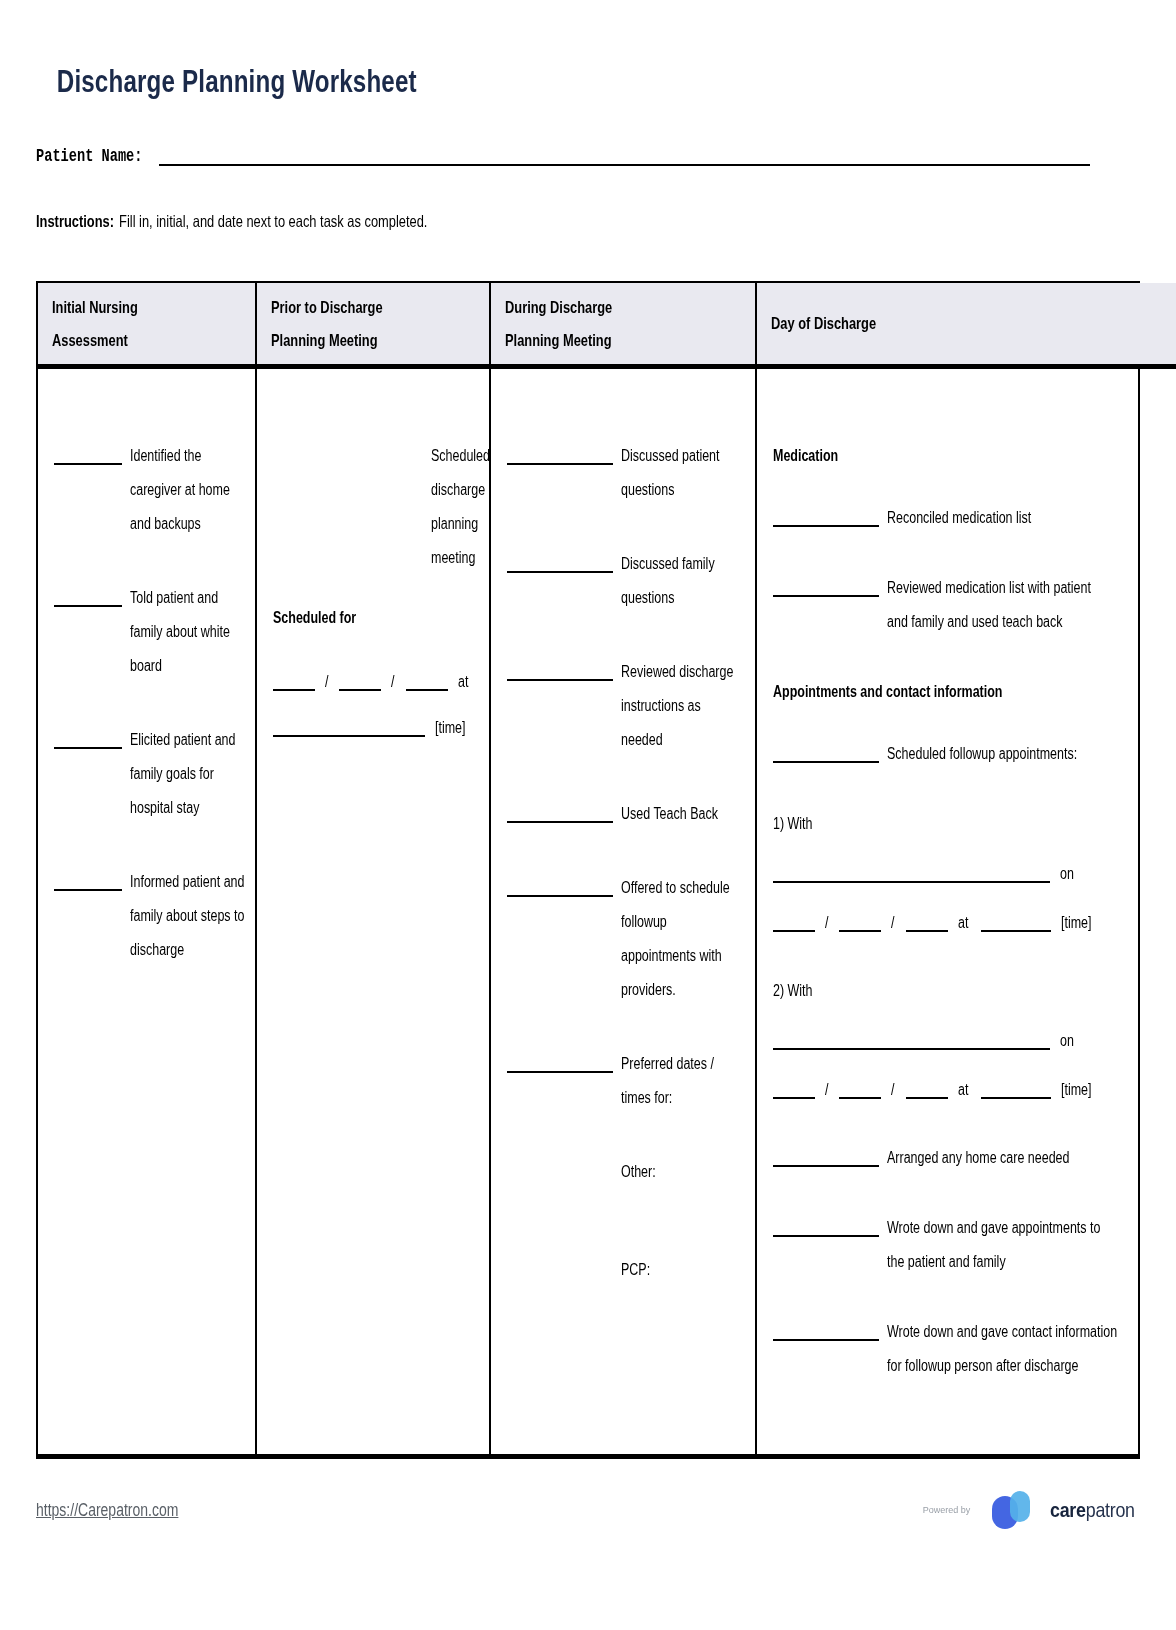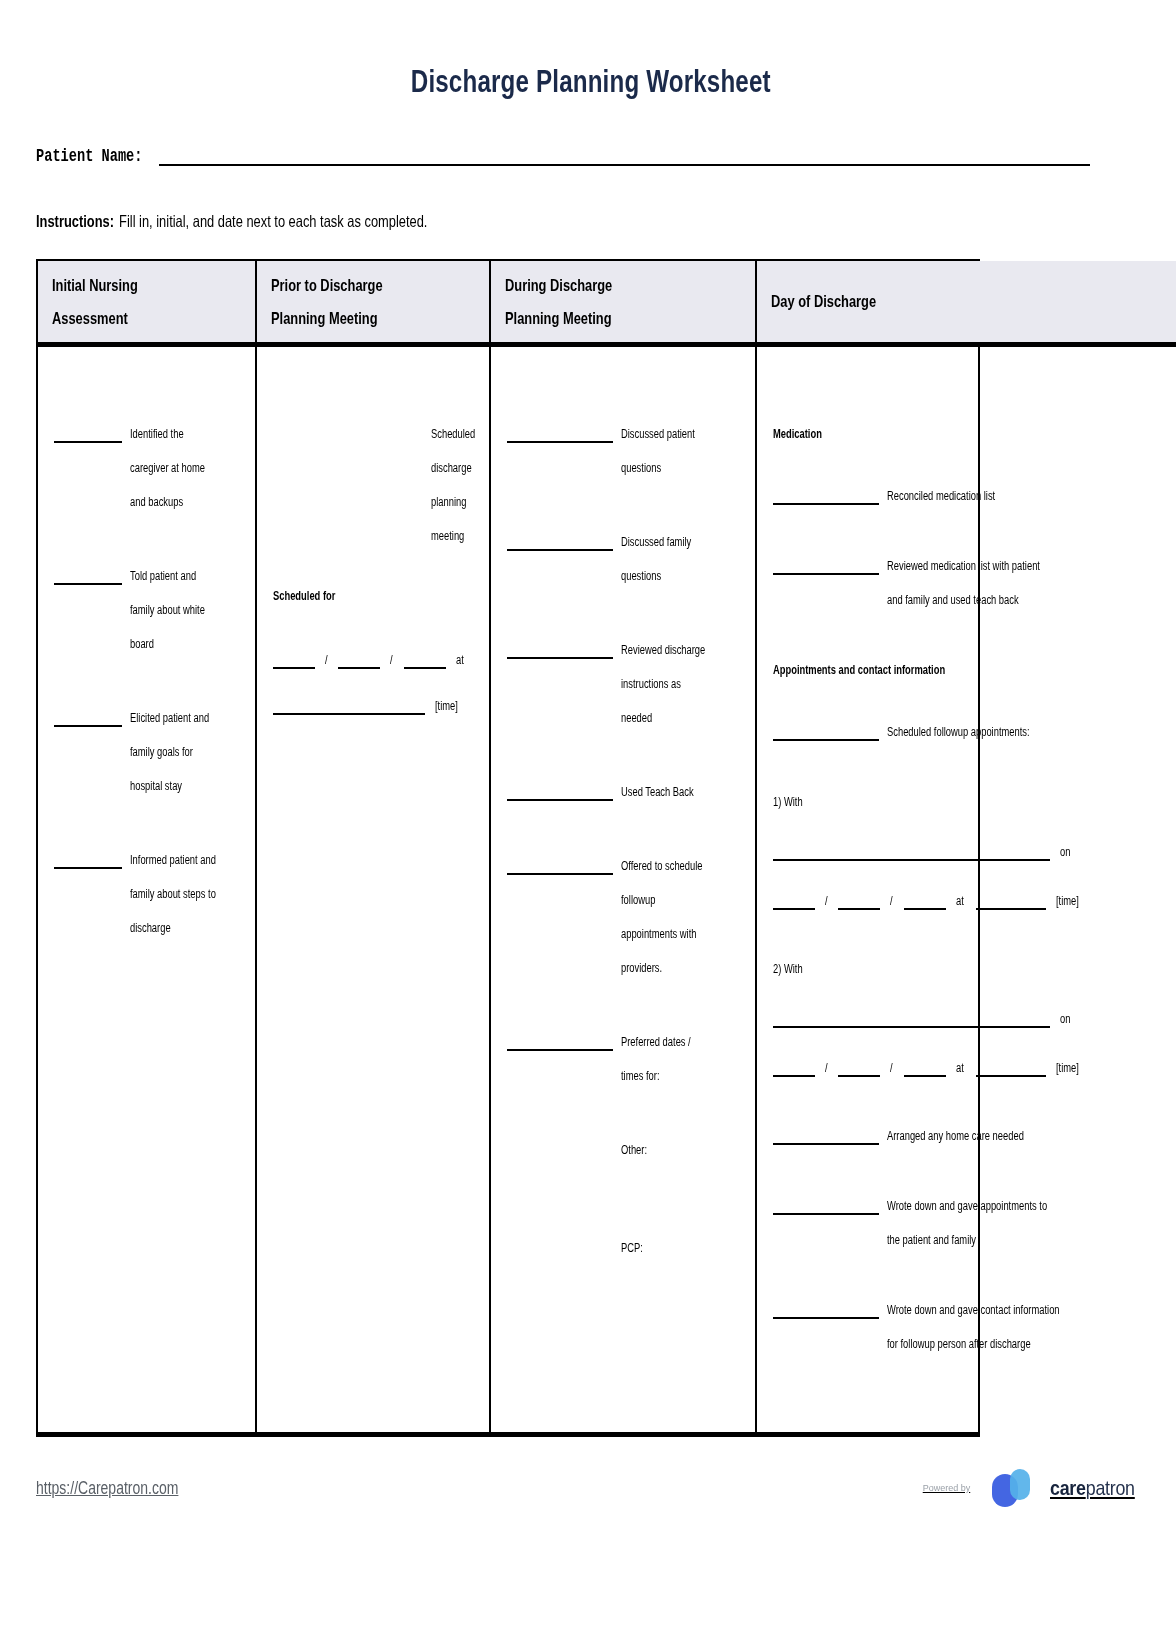--- a/index.html
+++ b/index.html
@@ -6,21 +6,21 @@
   body{
     width:1176px;height:1630px;
     background:#ffffff;
     font-family:"Liberation Sans","DejaVu Sans",sans-serif;
     color:#000;
     overflow:hidden;
     position:relative;
   }
   
   .nrw{display:inline-block;transform:scaleX(0.78);transform-origin:0 50%;}
-  .title{ text-align:center; margin-top:64px;padding-left:6px; }
+  .title{ margin-top:64px;padding-left:6px; }
   .title .nrw{
     transform-origin:50% 50%;
     font-size:31px;font-weight:bold;color:#1b2a4a;letter-spacing:0.2px;
   }
   .patient-row{
     display:flex;align-items:flex-end;
     margin:44px 86px 0 36px;
     font-family:Liberation Mono, monospace;
   }
   .patient-label{
@@ -28,44 +28,44 @@
     transform:scaleX(0.78);transform-origin:0 100%;
     display:inline-block;margin-right:-20px;
   }
   .fill-line{
     flex:1;border-bottom:2.5px solid #000;height:20px;margin-left:6px;
   }
   .instructions{ margin:46px 36px 0 36px; font-size:16.5px; }
   .instructions .nrw b{margin-right:2px;}
   
   .worksheet-table{
-    margin:28px 36px 0 36px;
+    margin:50px 36px 0 36px;
     border:2px solid #000;
     border-bottom-width:5px;
     display:grid;
     grid-template-columns:219px 234px 266px auto;
     grid-template-rows:86px 1085px;
     box-sizing:border-box;
-    width:944px;
+    width:1104px;
   }
   .th{
     background:#e9e9f0;
     border-bottom:5px solid #000;
     padding:6px 14px;
     box-sizing:border-box;
     display:flex;flex-direction:column;justify-content:center;
   }
   .th .nrw{
     font-weight:bold;font-size:16.5px;line-height:33px;white-space:pre-line;
   }
   .th:not(:nth-child(4)),.cell:not(:nth-child(8)){border-right:2px solid #000;}
   .cell{
     padding:70px 16px 0 16px;
     box-sizing:border-box;
-    font-size:12px;line-height:34px;
+    font-size:16px;line-height:34px;
   }
   .item{margin-bottom:40px;}
   .task{display:flex;align-items:stretch;}
   .blank-col{
     display:flex;flex-direction:column;justify-content:space-between;
     flex:none;margin-right:8px;width:106px;
   }
   .col-0 .blank-col{width:68px;}
   .blank{
     display:inline-block;border-bottom:2px solid #000;height:26px;box-sizing:border-box;
@@ -101,21 +101,21 @@
   .col-3 .seg-date{margin-bottom:36px;}
   
   .footer{
     margin:28px 26px 0 36px;
     display:flex;justify-content:space-between;align-items:center;
   }
   .footer-link{
     color:#595f66;font-size:17.5px;text-decoration:underline;
     transform:scaleX(0.8);transform-origin:0 50%;display:inline-block;
   }
-  .brand{display:flex;align-items:center;gap:16px;text-decoration:underline;}
+  .brand{display:flex;align-items:center;gap:16px;}
   .powered-by{font-size:9px;color:#9aa0a8;margin-right:2px;}
   .wordmark{
     font-size:21px;color:#17243d;letter-spacing:-0.3px;
     transform:scaleX(0.85);transform-origin:0 50%;display:inline-block;
   }
   .wordmark b{font-weight:bold;}
   .wordmark span{font-weight:normal;color:#25324d;}
 </style>
 </head>
 <body>

